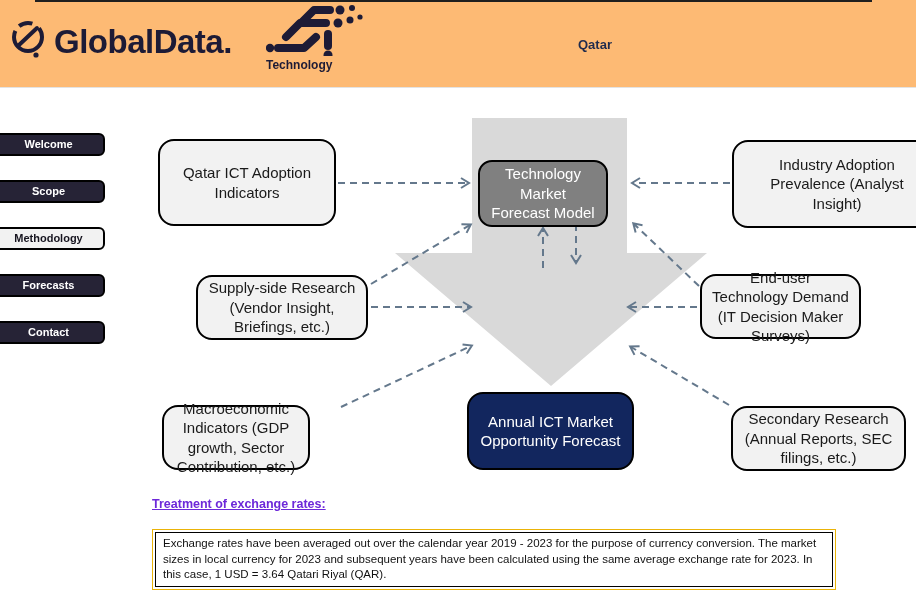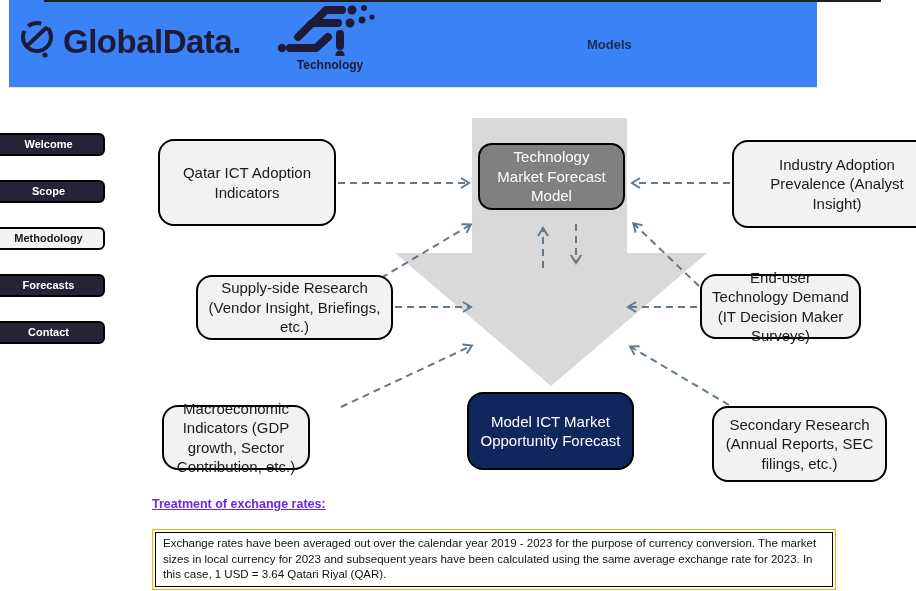--- a/index.html
+++ b/index.html
@@ -4,30 +4,30 @@
 <style>
   * { margin:0; padding:0; box-sizing:border-box; }
   html,body { background:#fff; }
   .page {
     position:relative; width:916px; height:591px;
     font-family:"Liberation Sans", sans-serif;
     background:#fff; overflow:hidden;
   }
   
   .header {
-    position:absolute; left:9px; top:0; width:808px; height:88px;
-    background:#3b82f6; border-bottom:1px solid #e3e3e3;
+    position:absolute; left:0; top:0; width:916px; height:88px;
+    background:#fdba74; border-bottom:1px solid #e3e3e3;
   }
   .top-line {
     position:absolute; left:35px; top:0; width:837px; height:2px;
     background:#1f1f1f;
   }
   .brand { position:absolute; left:8px; top:18px; display:flex; align-items:center; gap:6px; }
   .brand-text { font-size:33px; font-weight:bold; color:#1d1b36; letter-spacing:-0.5px; }
-  .division { position:absolute; left:266px; top:4px; width:110px; text-align:center; }
+  .division { position:absolute; left:266px; top:4px; width:110px; text-align:left; }
   .division-label { font-size:12px; font-weight:bold; color:#1d1b36; margin-top:-2px; }
   .page-title {
     position:absolute; left:578px; top:37px;
     font-size:13px; font-weight:bold; color:#1f2b4d;
   }
   
   .nav-btn {
     position:absolute; left:-8px; width:113px; height:23px;
     background:#262336; color:#fff; border:2px solid #000; border-radius:6px;
     font-size:11px; font-weight:bold; text-align:center; line-height:19px;
@@ -93,21 +93,21 @@
             <circle cx="84" cy="16" r="3.5"></circle>
             <circle cx="94" cy="13" r="2.6"></circle>
             <circle cx="4" cy="44" r="4.2"></circle>
             <circle cx="62" cy="51" r="4.5"></circle>
           </g>
         </svg>
       </span>
       <div class="division-label">Technology</div>
     </div>
 
-    <div class="page-title">Models</div>
+    <div class="page-title">Qatar</div>
   </div>
 
   <div class="nav-btn" style="top:133px;">Welcome</div>
   <div class="nav-btn" style="top:180px;">Scope</div>
   <div class="nav-btn active" style="top:227px;">Methodology</div>
   <div class="nav-btn" style="top:274px;">Forecasts</div>
   <div class="nav-btn" style="top:321px;">Contact</div>
 
   <svg class="diagram-svg" viewBox="0 0 916 591">
     <defs>
@@ -130,34 +130,34 @@
 
       <path d="M371,284 L470,225" marker-end="url(#chev)"></path>
       <path d="M699,286 L634,224" marker-end="url(#chev)"></path>
       <path d="M341,407 L471,346" marker-end="url(#chev)"></path>
       <path d="M729,405 L631,347" marker-end="url(#chev)"></path>
     </g>
   </svg>
 
   <div class="dbox light" style="left:158px; top:139px; width:178px; height:87px;">Qatar ICT Adoption Indicators</div>
 
-  <div class="dbox gray" style="left:478px; top:143px; width:147px; height:67px;">Technology Market Forecast Model</div>
+  <div class="dbox gray" style="left:478px; top:160px; width:130px; height:67px;">Technology Market Forecast Model</div>
 
   <div class="dbox light" style="left:732px; top:140px; width:210px; height:88px;">Industry Adoption Prevalence (Analyst Insight)</div>
 
-  <div class="dbox light" style="left:196px; top:275px; width:197px; height:65px;">Supply-side Research (Vendor Insight, Briefings, etc.)</div>
+  <div class="dbox light" style="left:196px; top:275px; width:172px; height:65px;">Supply-side Research (Vendor Insight, Briefings, etc.)</div>
 
 
   <div class="dbox light" style="left:700px; top:274px; width:161px; height:65px;">End-user Technology Demand (IT Decision Maker Surveys)</div>
 
   <div class="dbox light" style="left:162px; top:405px; width:148px; height:65px;">Macroeconomic Indicators (GDP growth, Sector Contribution, etc.)</div>
 
-  <div class="dbox navy" style="left:467px; top:392px; width:167px; height:78px;">Model ICT Market Opportunity Forecast</div>
+  <div class="dbox navy" style="left:467px; top:392px; width:167px; height:78px;">Annual ICT Market Opportunity Forecast</div>
 
-  <div class="dbox light" style="left:712px; top:406px; width:175px; height:76px;">Secondary Research (Annual Reports, SEC filings, etc.)</div>
+  <div class="dbox light" style="left:731px; top:406px; width:175px; height:65px;">Secondary Research (Annual Reports, SEC filings, etc.)</div>
 
   <div class="footer-heading">Treatment of exchange rates:</div>
 
   <div class="note-box">
     <div class="note-box-inner">Exchange rates have been averaged out over the calendar year 2019 - 2023 for the purpose of currency conversion. The market sizes in local currency for 2023 and subsequent years have been calculated using the same average exchange rate for 2023. In this case, 1 USD = 3.64 Qatari Riyal (QAR).</div>
   </div>
 
 </div>
 
 </body></html>

